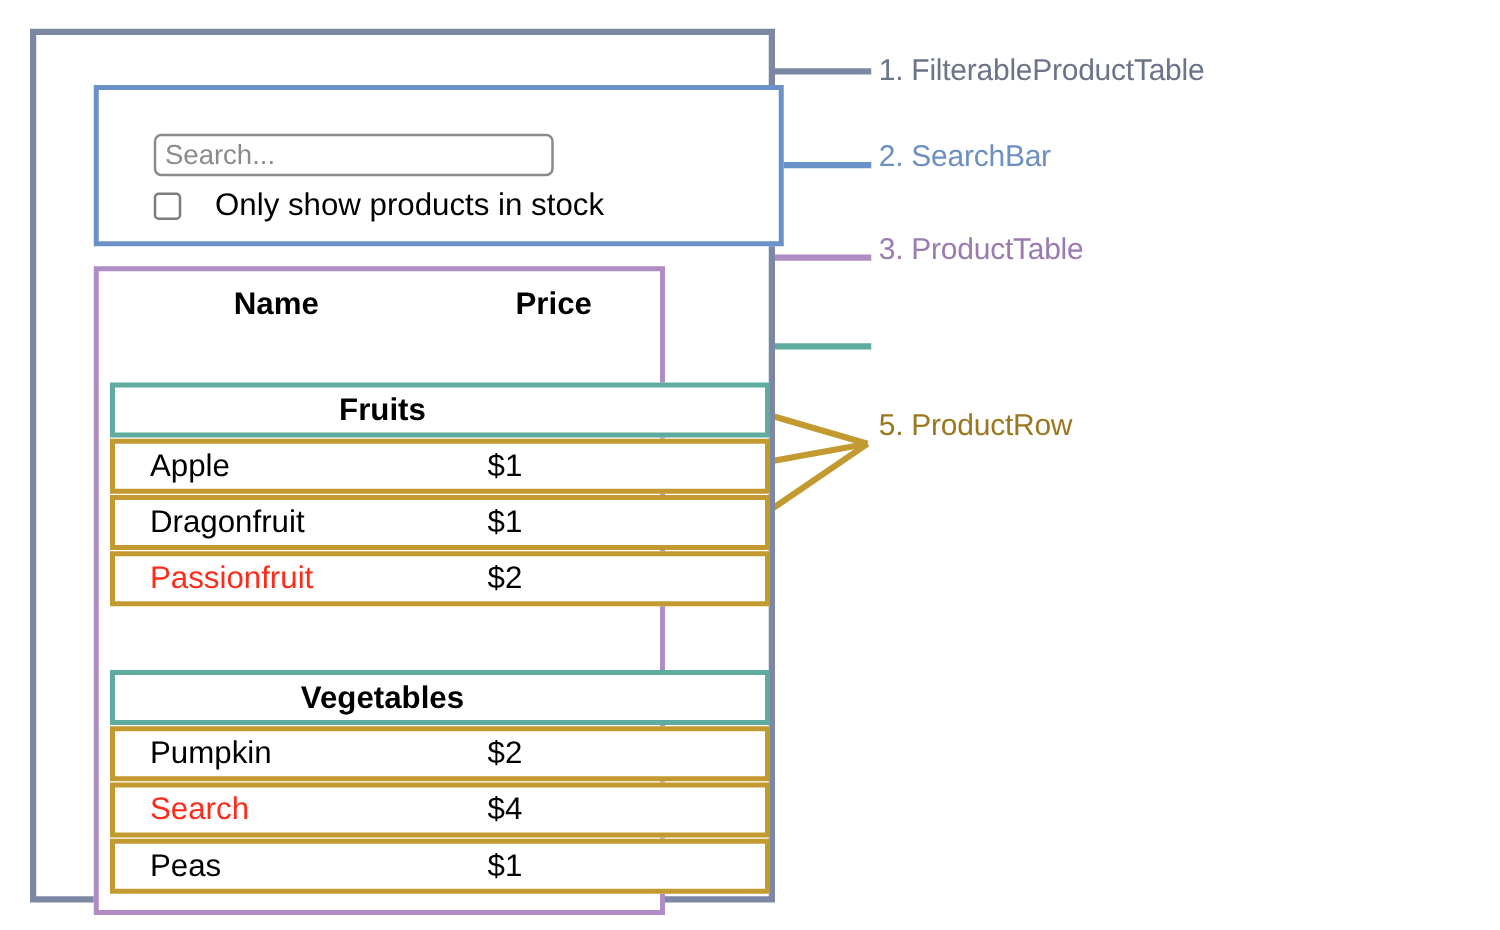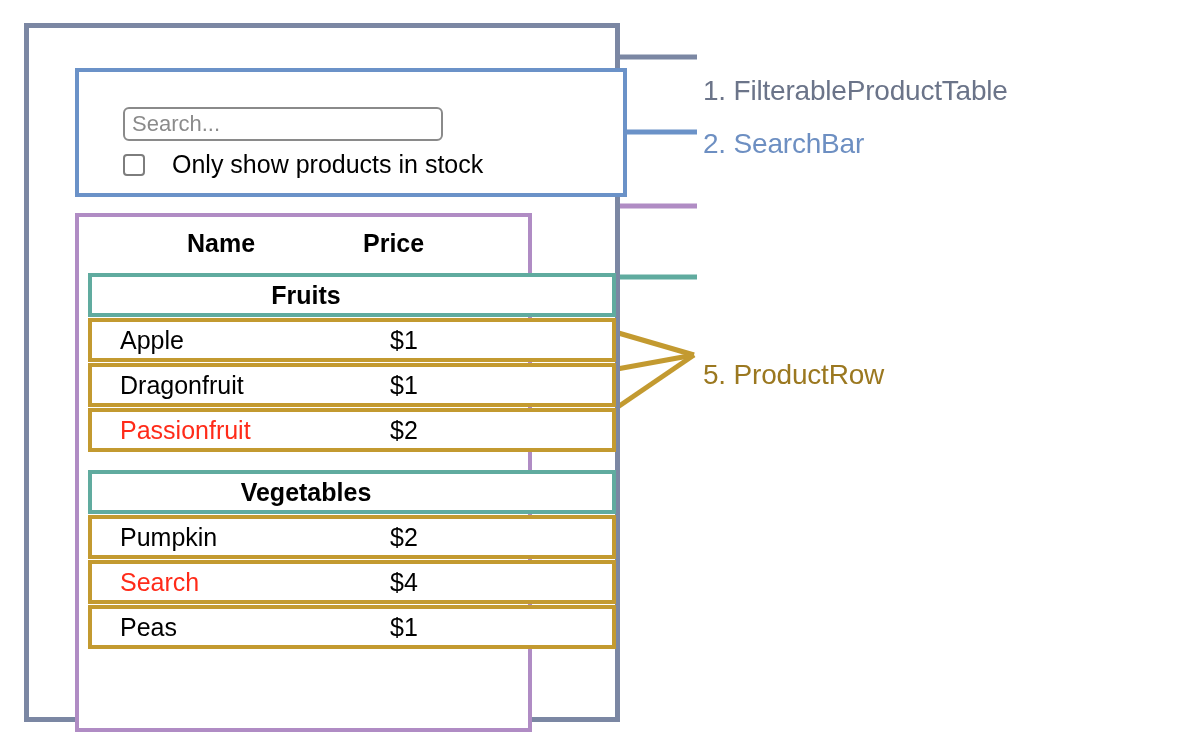--- a/index.html
+++ b/index.html
@@ -113,20 +113,21 @@
     text-align: center;
     font-size: 25px;
     font-weight: bold;
     color: #000;
   }
   .th-price {
     position: absolute;
     left: 284px;
     top: 4px;
     width: 160px;
+    text-align: center;
     font-size: 25px;
     font-weight: bold;
     color: #000;
   }
 
   .rows-area {
     position: absolute;
     left: 9px;
     top: 56px;
     width: 528px;
@@ -134,20 +135,21 @@
 
   .cat-row {
     box-sizing: border-box;
     height: 44px;
     border: 4px solid #60ab9f;
     background: #ffffff;
     display: flex;
     align-items: center;
     justify-content: center;
     margin-bottom: 1px;
+    margin-top: 33px;
   }
   .cat-row .cat-label {
     font-size: 25px;
     font-weight: bold;
     color: #000;
     transform: translateX(-46px);
   }
 
   .prod-row {
     box-sizing: border-box;
@@ -173,28 +175,27 @@
     top: 50%;
     transform: translateY(-50%);
     font-size: 25px;
     color: #000000;
   }
   .group-gap { height: 17px; }
 
   
   .ann-label {
     position: absolute;
-    font-size: 28px;
+    font-size: 24px;
     font-family: "Liberation Sans", sans-serif;
     white-space: nowrap;
     letter-spacing: -0.2px;
-    margin-top: 32px;
   }
   #ann-1 { left: 703px; top: 43px;  color: #6b7489; }
-  #ann-2 { left: 703px; top: 96px; color: #6d8fc2; }
+  #ann-2 { left: 703px; top: 112px; color: #6d8fc2; }
   #ann-3 { left: 703px; top: 186px; color: #9b7ab0; }
   #ann-4 { left: 703px; top: 256px; color: #4a7e72; }
   #ann-5 { left: 703px; top: 327px; color: #9b7820; }
 
   svg.connectors {
     position: absolute;
     left: 0; top: 0;
     width: 1200px;
     height: 744px;
     pointer-events: none;
@@ -278,15 +279,16 @@
           <span class="p-name">Peas</span>
           <span class="p-price">$1</span>
         </div>
 
       </div>
     </div>
   </div>
 
   <div class="ann-label" id="ann-1">1. FilterableProductTable</div>
   <div class="ann-label" id="ann-2">2. SearchBar</div>
+  <div class="ann-label" id="ann-3">3. ProductTable</div>
   <div class="ann-label" id="ann-5">5. ProductRow</div>
 
 </div>
 
 </body></html>

